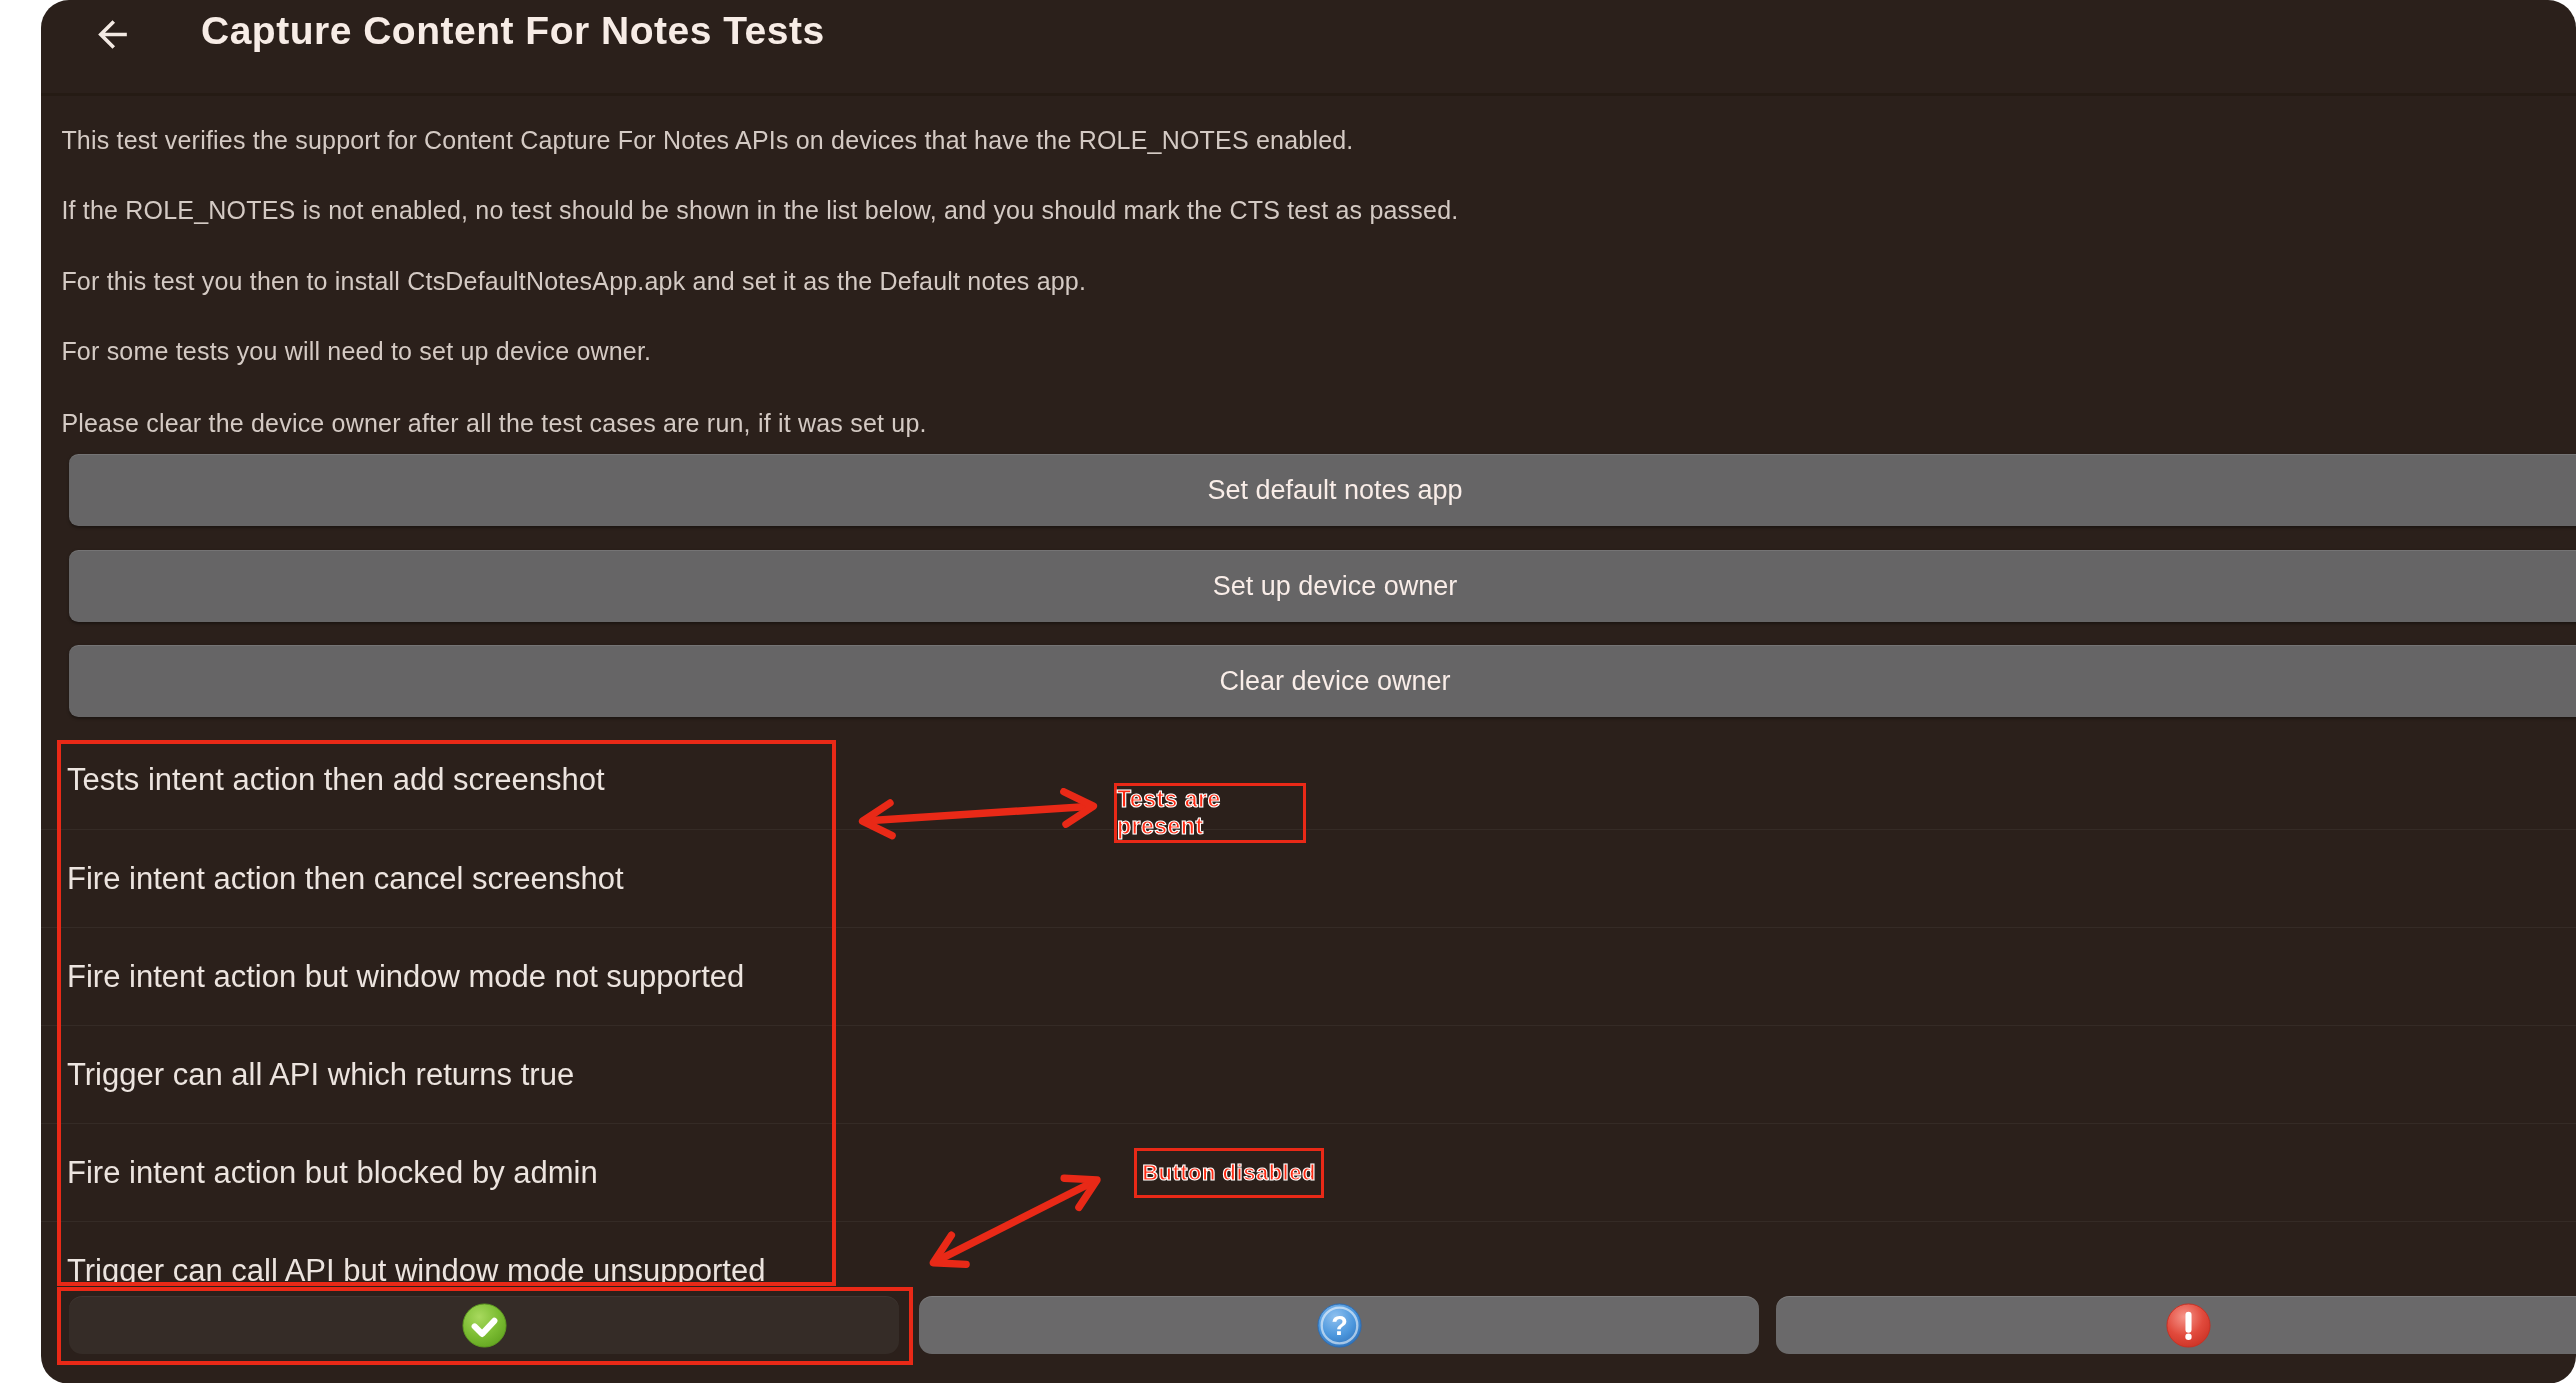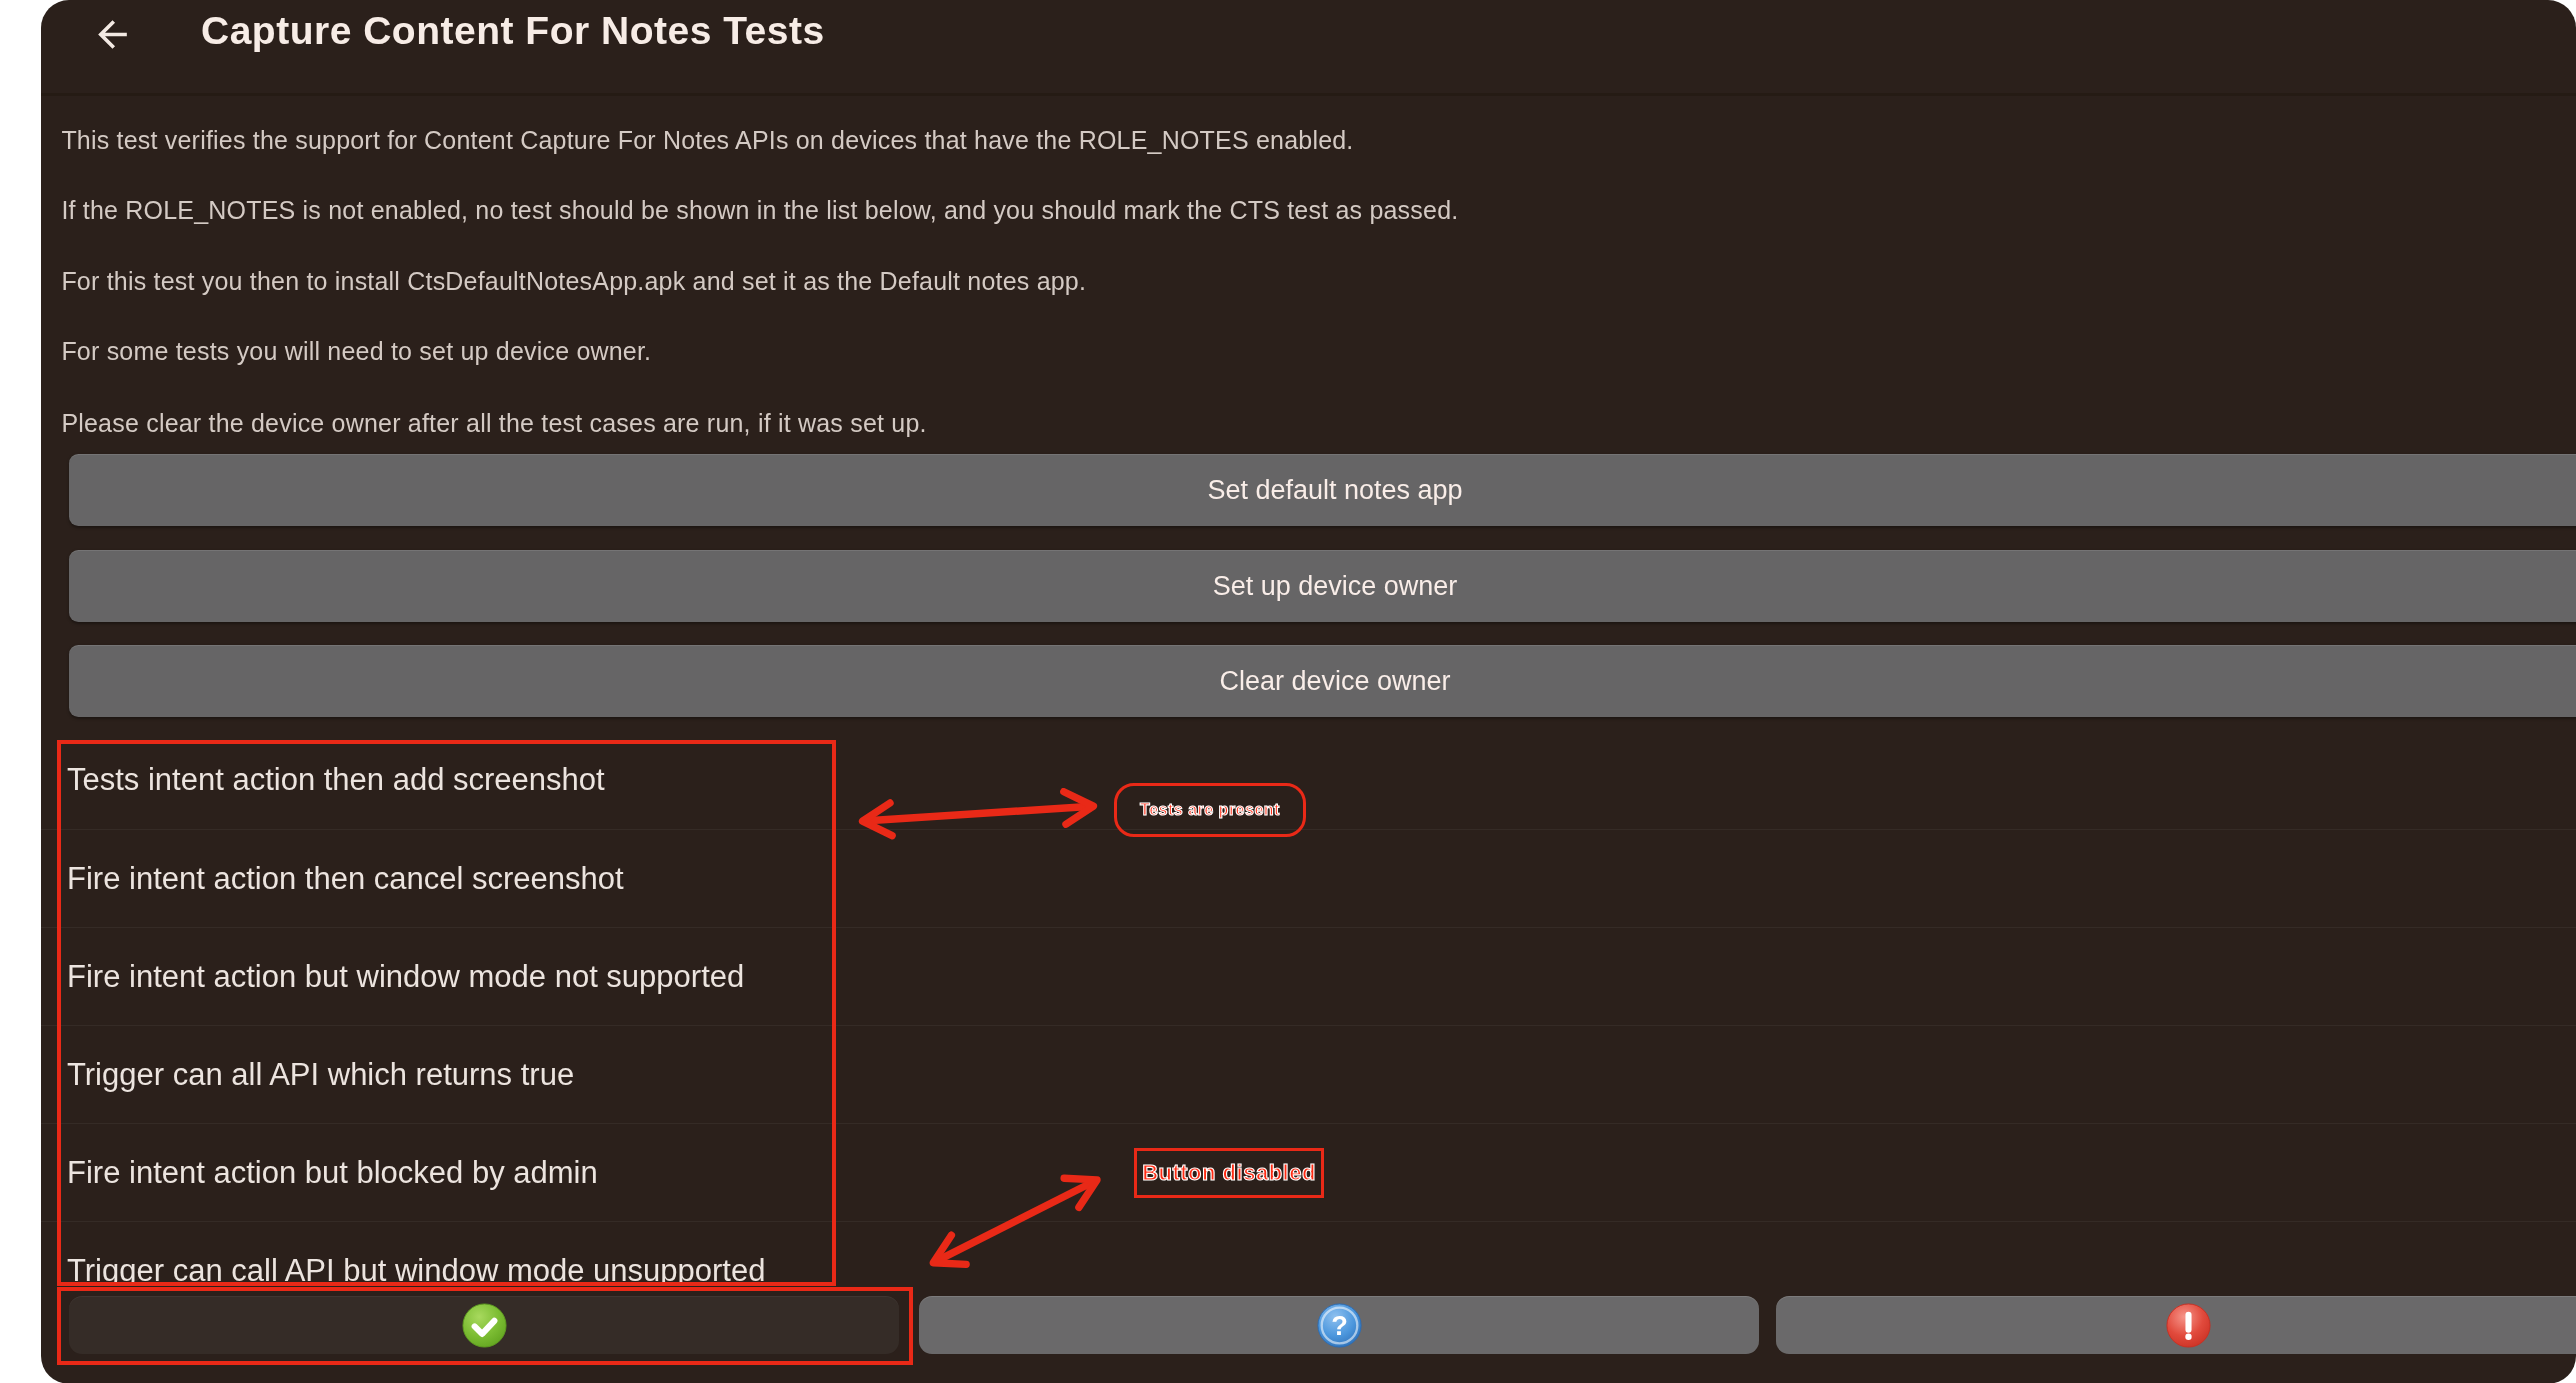--- a/index.html
+++ b/index.html
@@ -25,21 +25,21 @@
   .test-row{height:98px;box-sizing:border-box;display:flex;align-items:center;padding-left:26px;
     font-size:31px;color:#ece4df;border-top:1.9px solid rgba(255,255,255,0.05);white-space:nowrap;cursor:pointer;}
   .test-row:first-child{border-top:none;}
 
   
   .hl-rect{position:absolute;border:4.6px solid #e92917;box-sizing:border-box;pointer-events:none;}
   .list-hl{left:16px;top:740px;width:779px;height:546px;}
   .pass-hl{left:16px;top:1287px;width:856px;height:78px;}
   .ann-label{position:absolute;border:3.7px solid #e92917;box-sizing:border-box;display:flex;align-items:center;justify-content:center;
     font-weight:700;color:#ff2a12;-webkit-text-stroke:1.1px #ffffff;letter-spacing:0.5px;background:transparent;}
-  .ann-tests{left:1073px;top:783px;width:192px;height:54px;font-size:16px;border-radius:20px;}
+  .ann-tests{left:1073px;top:783px;width:192px;height:60px;font-size:23px;}
   .ann-disabled{left:1093px;top:1148px;width:190px;height:50px;font-size:22px;}
   .arrows{position:absolute;inset:0;pointer-events:none;}
 
   
   .bottom-btn{position:absolute;top:1296px;height:58px;border-radius:13px;display:flex;align-items:center;justify-content:center;cursor:pointer;}
   .pass-btn{left:28px;width:830px;background:#352c27;box-shadow:inset 0 0.9px 0 rgba(255,255,255,.05);}
   .info-btn{left:878px;width:840px;background:#6a696a;box-shadow:inset 0 0.9px 0 rgba(255,255,255,.12);}
   .fail-btn{left:1735px;width:824px;background:#6a696a;box-shadow:inset 0 0.9px 0 rgba(255,255,255,.12);}
   .circle-icon{width:45px;height:45px;}
 </style>

